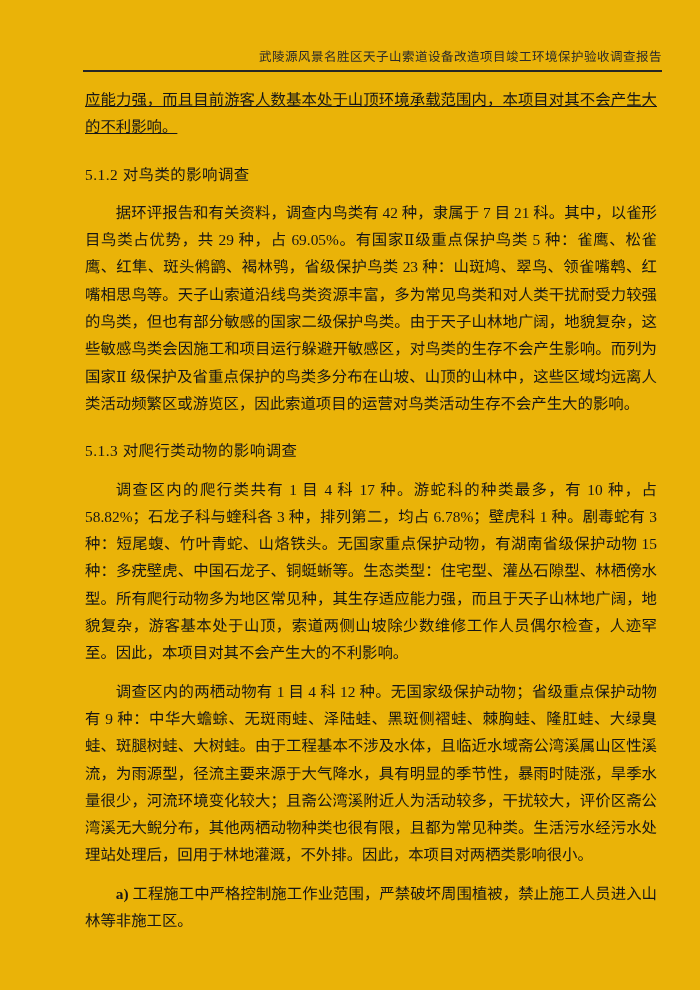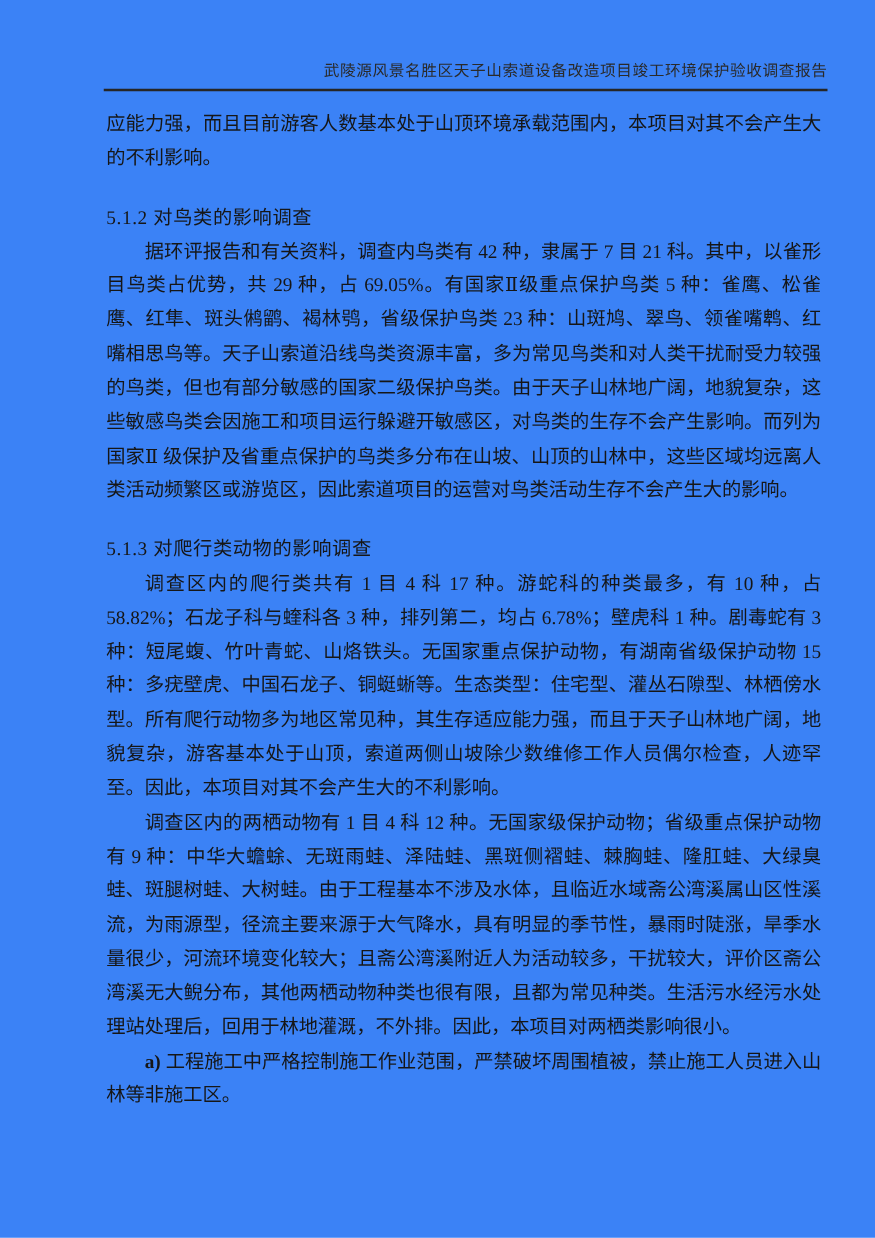--- a/index.html
+++ b/index.html
@@ -11,21 +11,21 @@
     height: 990px;
     position: relative;
     background: #ffffff;
     font-family: "Liberation Serif", "DejaVu Serif", serif;
     color: #1c1c1c;
     overflow: hidden;
   }
   .page {
     position: absolute;
     inset: 0;
-    background: #3b82f6;
+    background: #eab308;
   }
   
   .page-header {
     position: absolute;
     left: 83px;
     right: 38px;
     top: 46px;
     border-bottom: 2px solid #262626;
     padding-bottom: 5px;
     text-align: right;
@@ -42,22 +42,22 @@
     left: 85px;
     width: 572px;
     top: 86px;
     font-size: 15.4px;
     line-height: 27.3px;
     text-align: justify;
     text-justify: inter-character;
     color: #161616;
   }
   .doc-body .block { margin: 0; padding: 0; }
-  .doc-body .p { text-indent: 2em; }
-  .doc-body .p-cont { text-indent: 0; }
+  .doc-body .p { text-indent: 2em; margin-top: 11px; }
+  .doc-body .p-cont { text-indent: 0; text-decoration: underline; }
   .doc-body .h {
     text-indent: 0;
     text-align: left;
     letter-spacing: 0.5px;
     margin-top: 20px;
   }
   .doc-body strong { font-weight: bold; }
   
   .page-footer {
     position: absolute;

